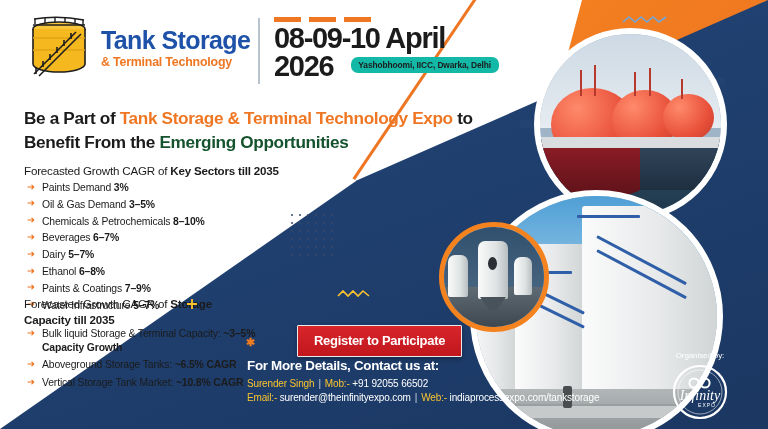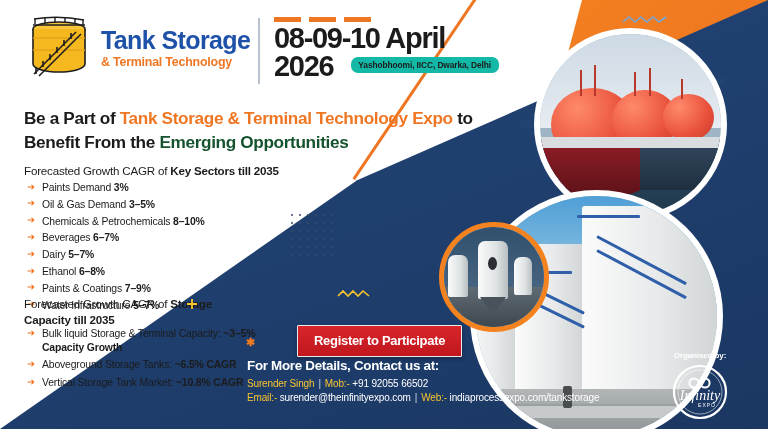--- a/index.html
+++ b/index.html
@@ -113,21 +113,21 @@
   
   .contact { position:absolute; left:247px; top:358px; color:#ffffff; }
   .c-title { font-size:13.4px; font-weight:bold; letter-spacing:-0.3px; margin-bottom:5px; }
   .c-line { font-size:10px; letter-spacing:-0.15px; margin-bottom:3px; white-space:nowrap; }
   .c-line b { font-weight:normal; }
   .c-y { color:#f9c32e; font-weight:bold; }
   .c-sep { color:#c9d4e4; margin:0 4px; }
 
   
   .org { position:absolute; right:22px; bottom:8px; width:92px; text-align:center; color:#fff; }
-  .org-label { font-size:8px; font-weight:bold; letter-spacing:-0.1px; margin-bottom:3px; }
+  .org-label { font-size:8px; font-weight:normal; letter-spacing:-0.1px; margin-bottom:3px; }
   .org-logo { width:58px; height:58px; margin:0 auto; position:relative; }
 
   
   .circ { position:absolute; border-radius:50%; overflow:hidden; background:#9fb4c6; }
   .ring-white { border:6px solid #ffffff; }
   .ring-orange { border:5px solid #f4821f; }
 
   #circTop { left:534px; top:28px; width:193px; height:193px; }
   #circBig { left:470px; top:190px; width:253px; height:253px; }
   #circSmall { left:439px; top:222px; width:110px; height:110px; z-index:4; }

